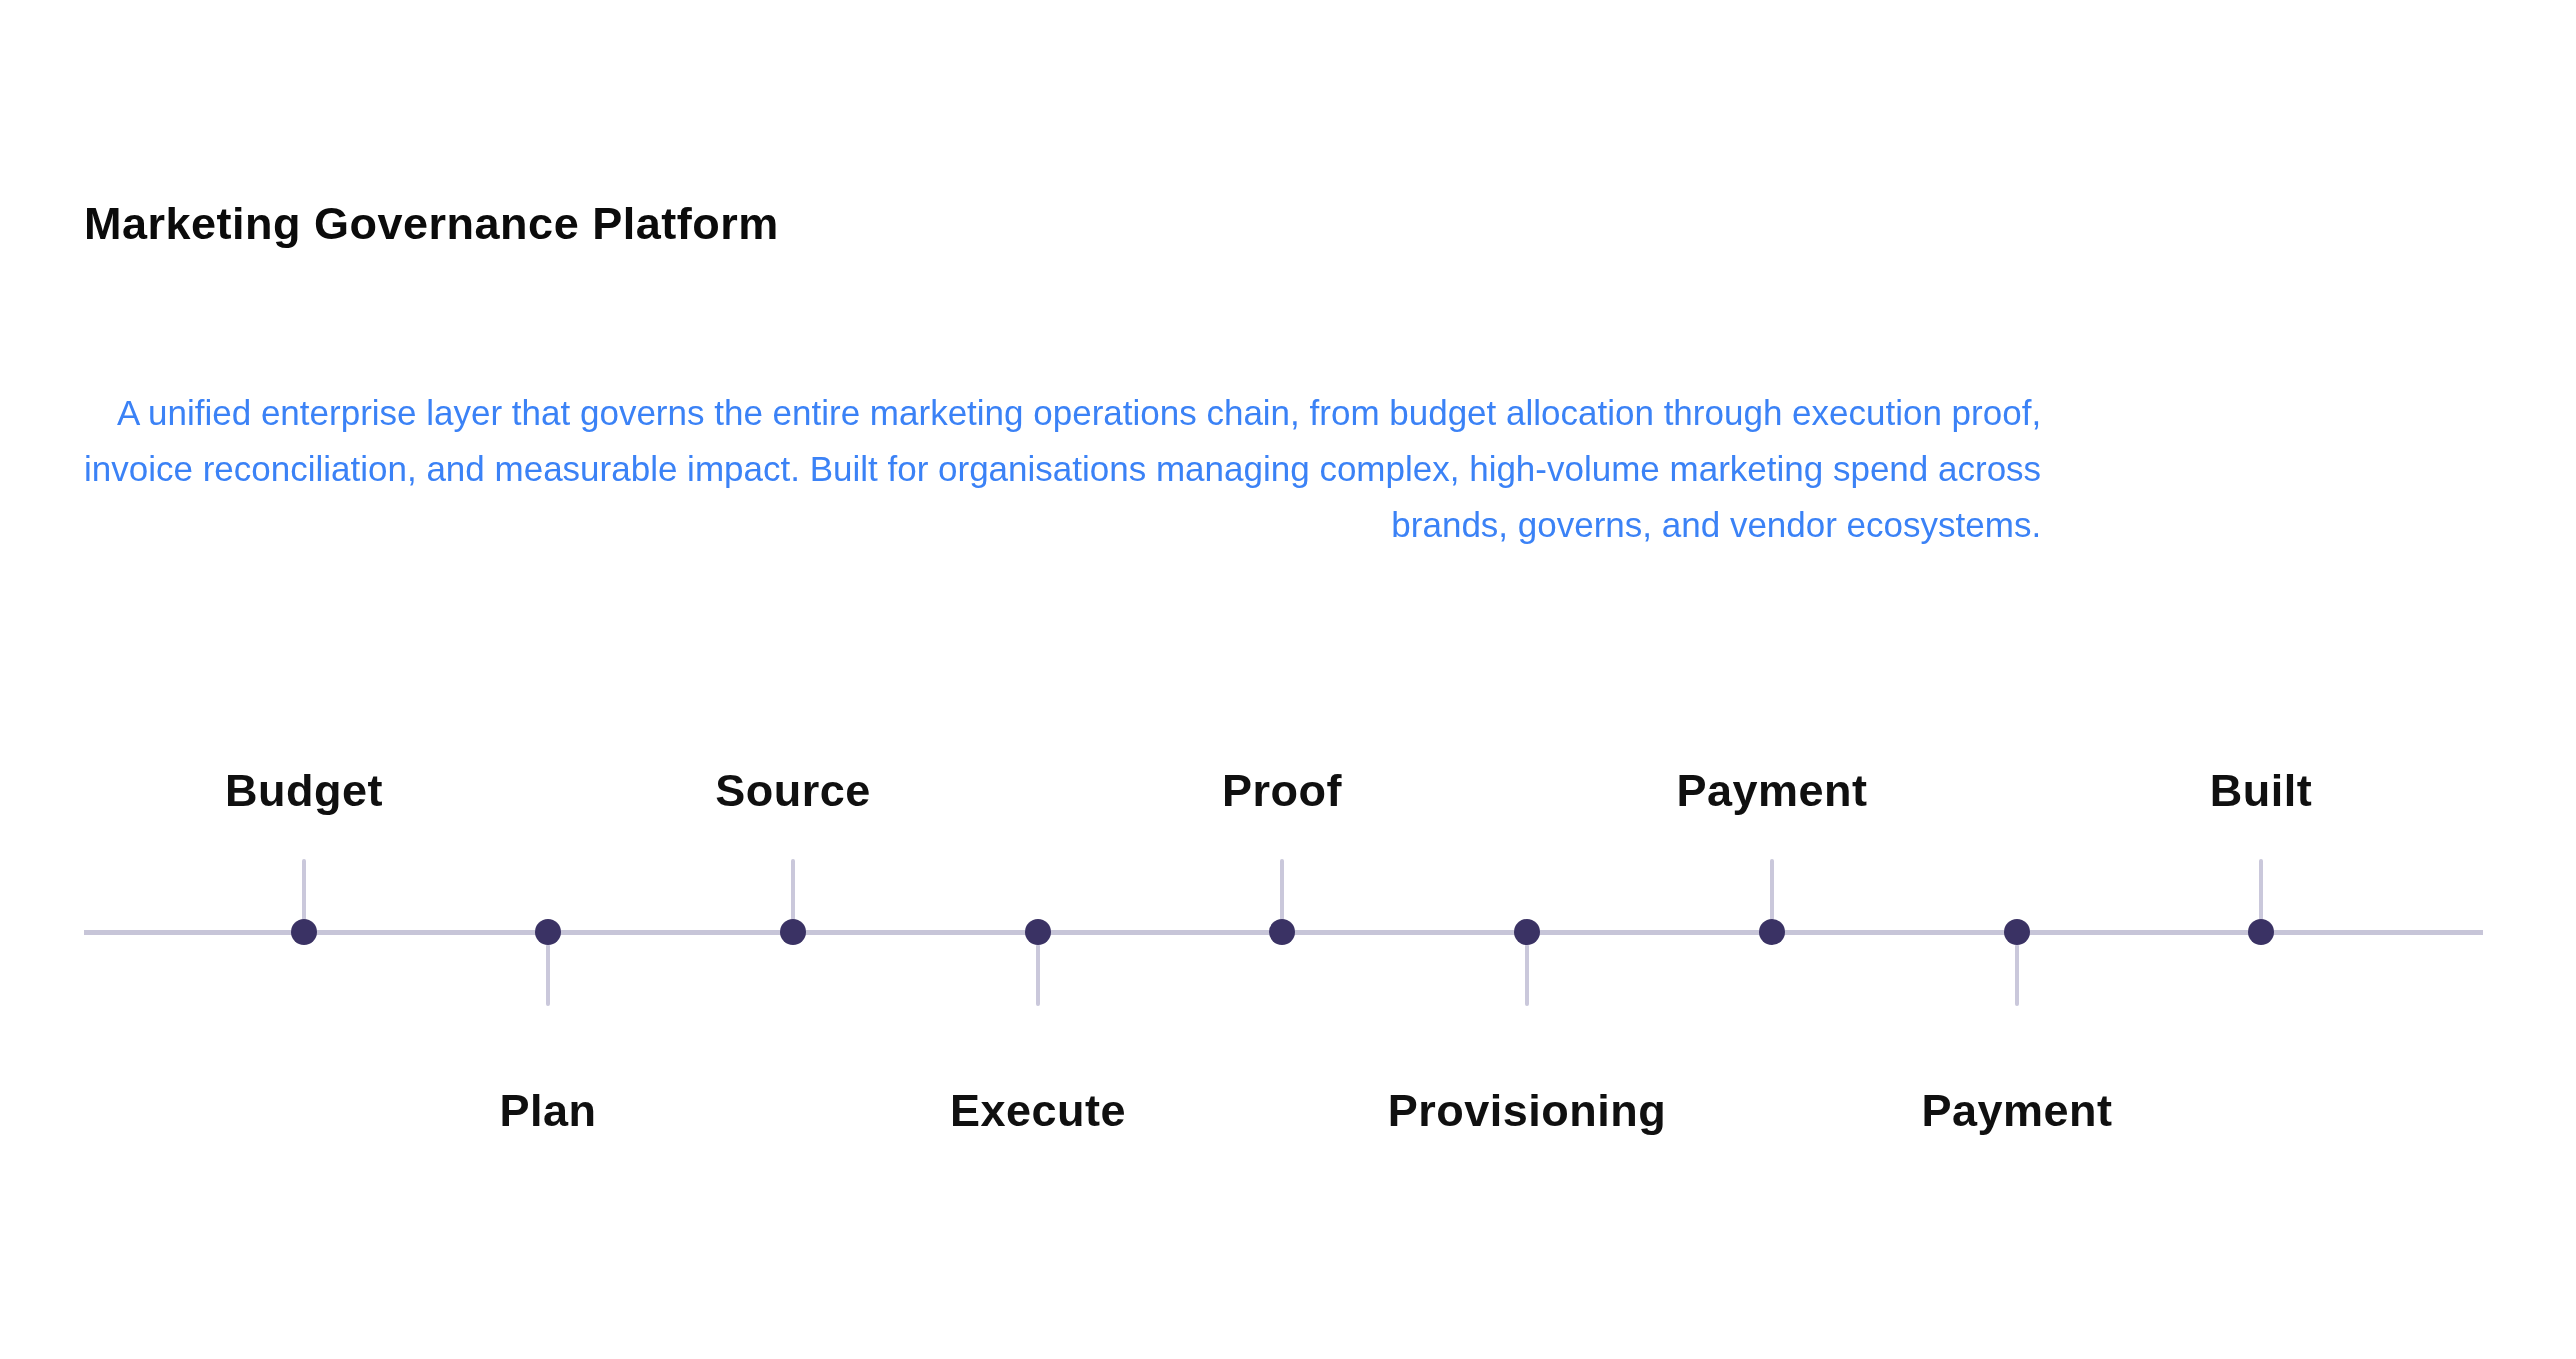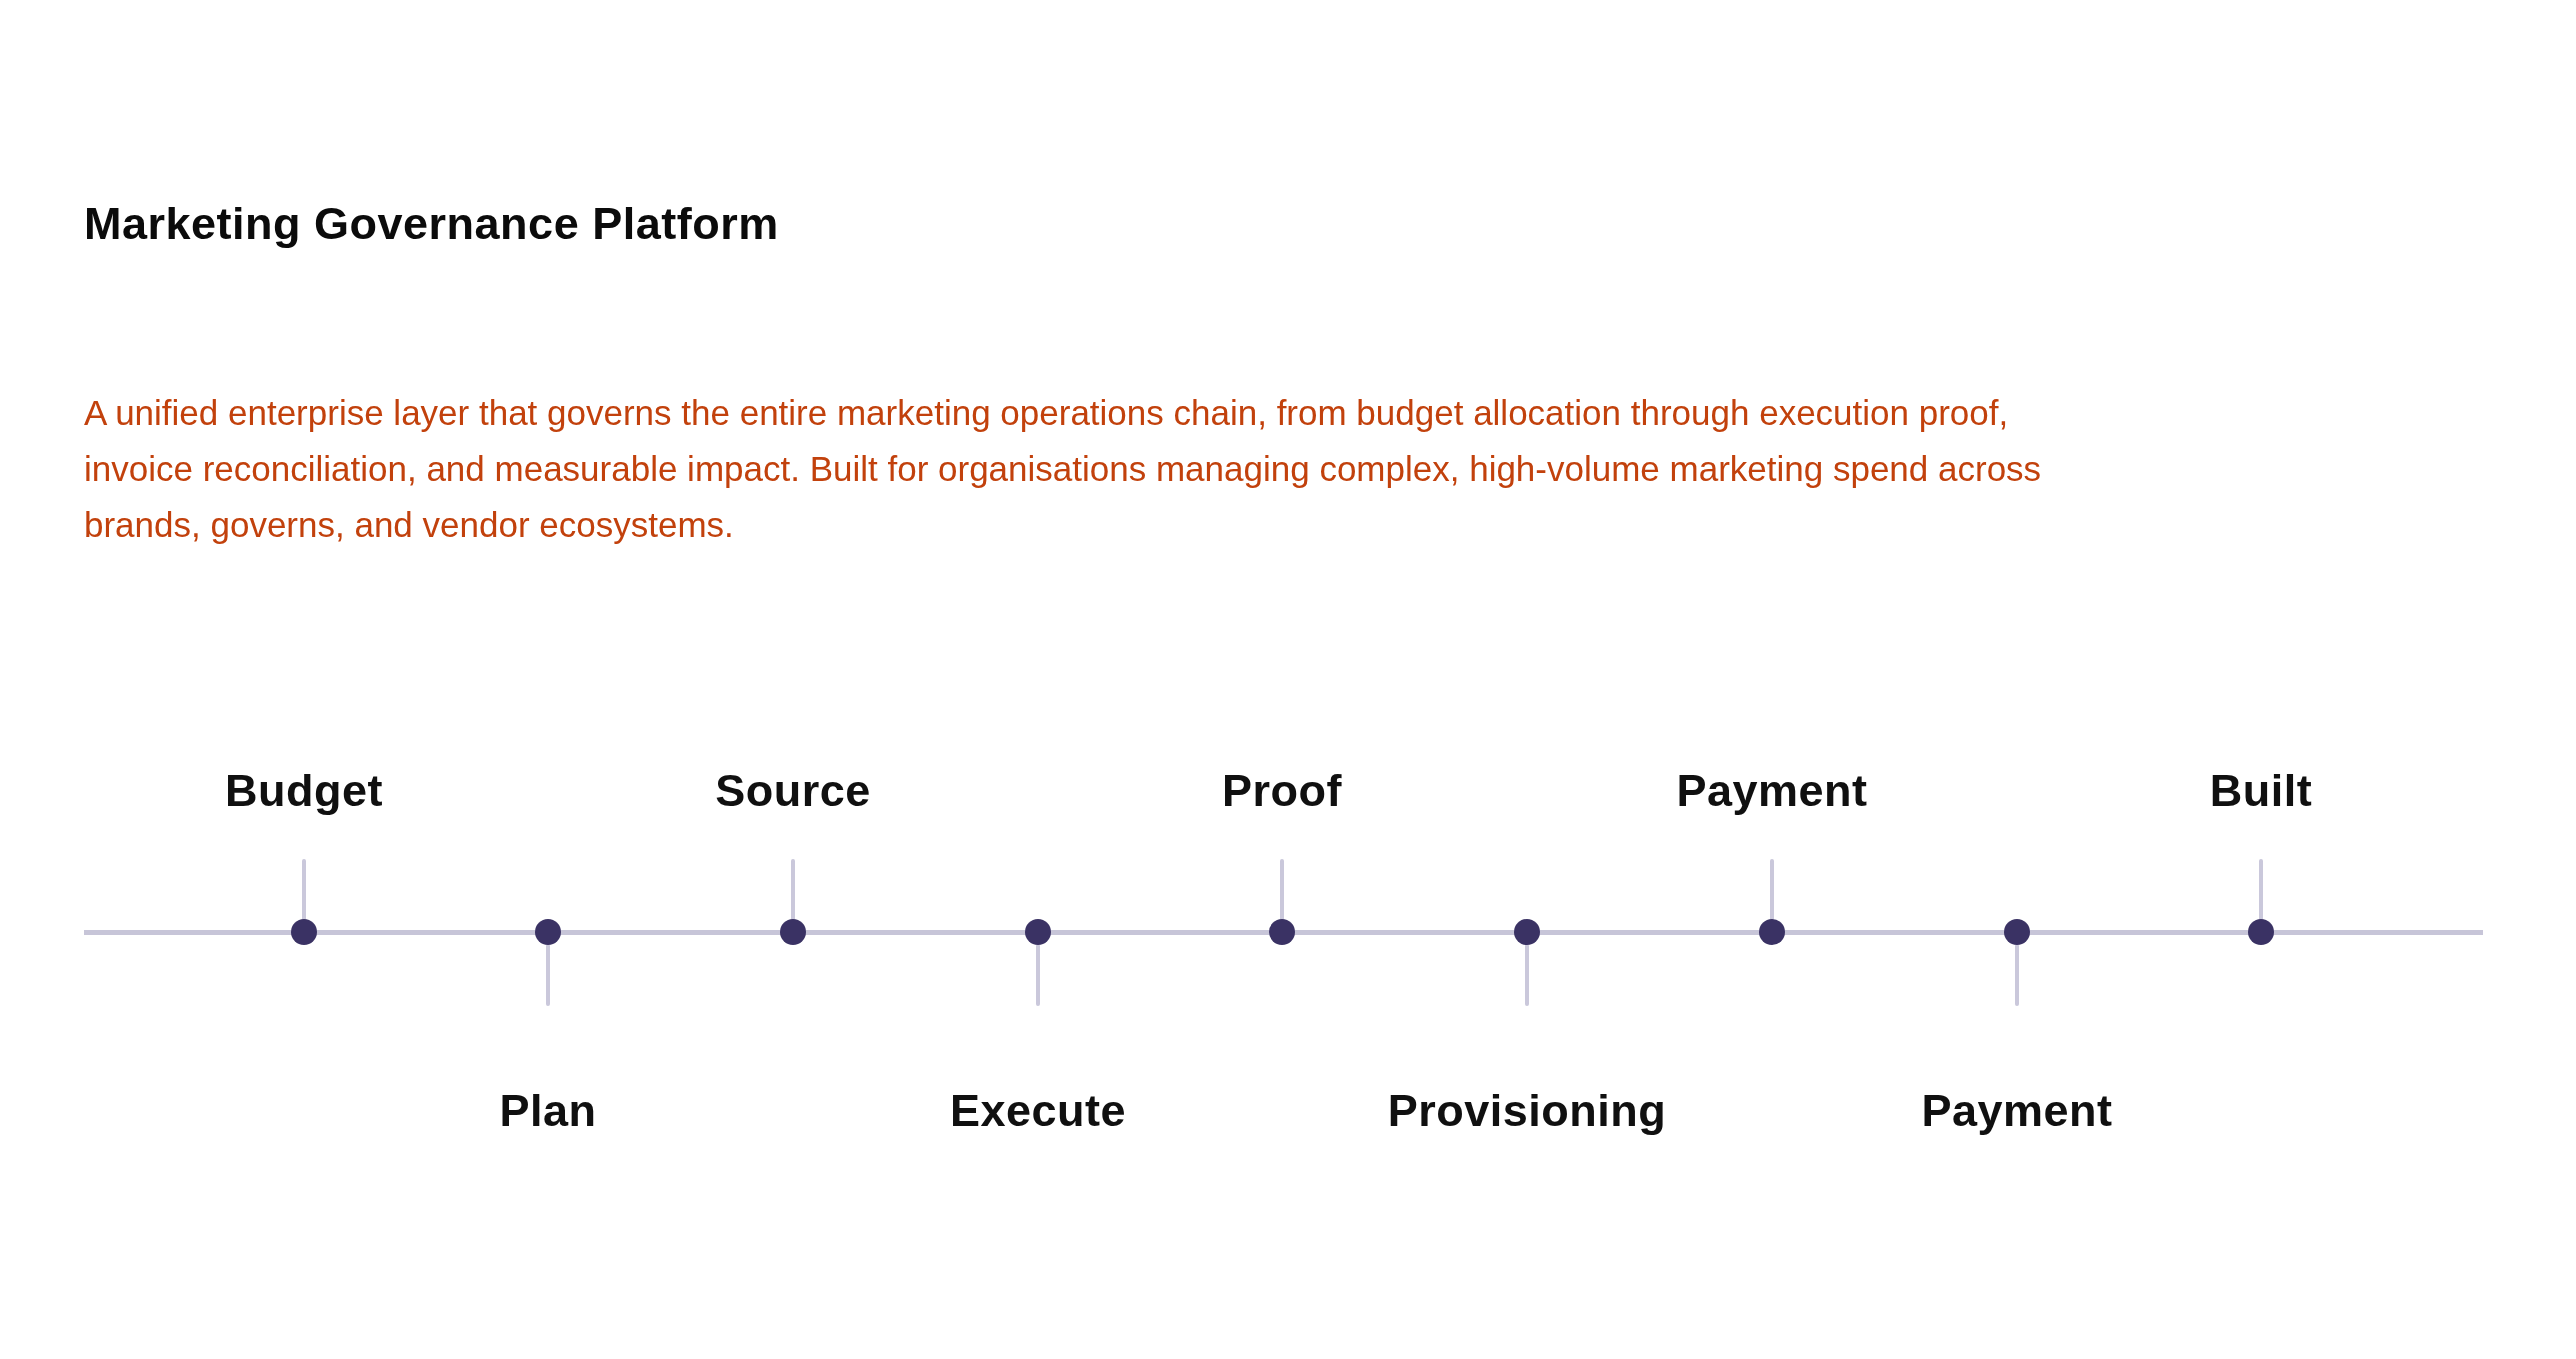--- a/index.html
+++ b/index.html
@@ -8,39 +8,40 @@
     background: #ffffff;
   }
   #page {
     position: relative;
     width: 2576px;
     height: 1360px;
     background: #ffffff;
     overflow: hidden;
     font-family: "Liberation Sans", sans-serif;
     color: #0d0d0d;
+    text-align: right;
   }
   .page-title {
     position: absolute;
     left: 84px;
     top: 168px;
     font-size: 45px;
     font-weight: 700;
     letter-spacing: 0.5px;
     color: #0b0b0b;
     white-space: nowrap;
   }
   .description {
     position: absolute;
     left: 84px;
     top: 385px;
     font-size: 35px;
     font-weight: 400;
     line-height: 56px;
-    color: #c2410c;
+    color: #3b82f6;
   }
   .description .line {
     white-space: nowrap;
   }
   
   .timeline {
     position: absolute;
     left: 0;
     top: 8px;
     width: 2576px;

